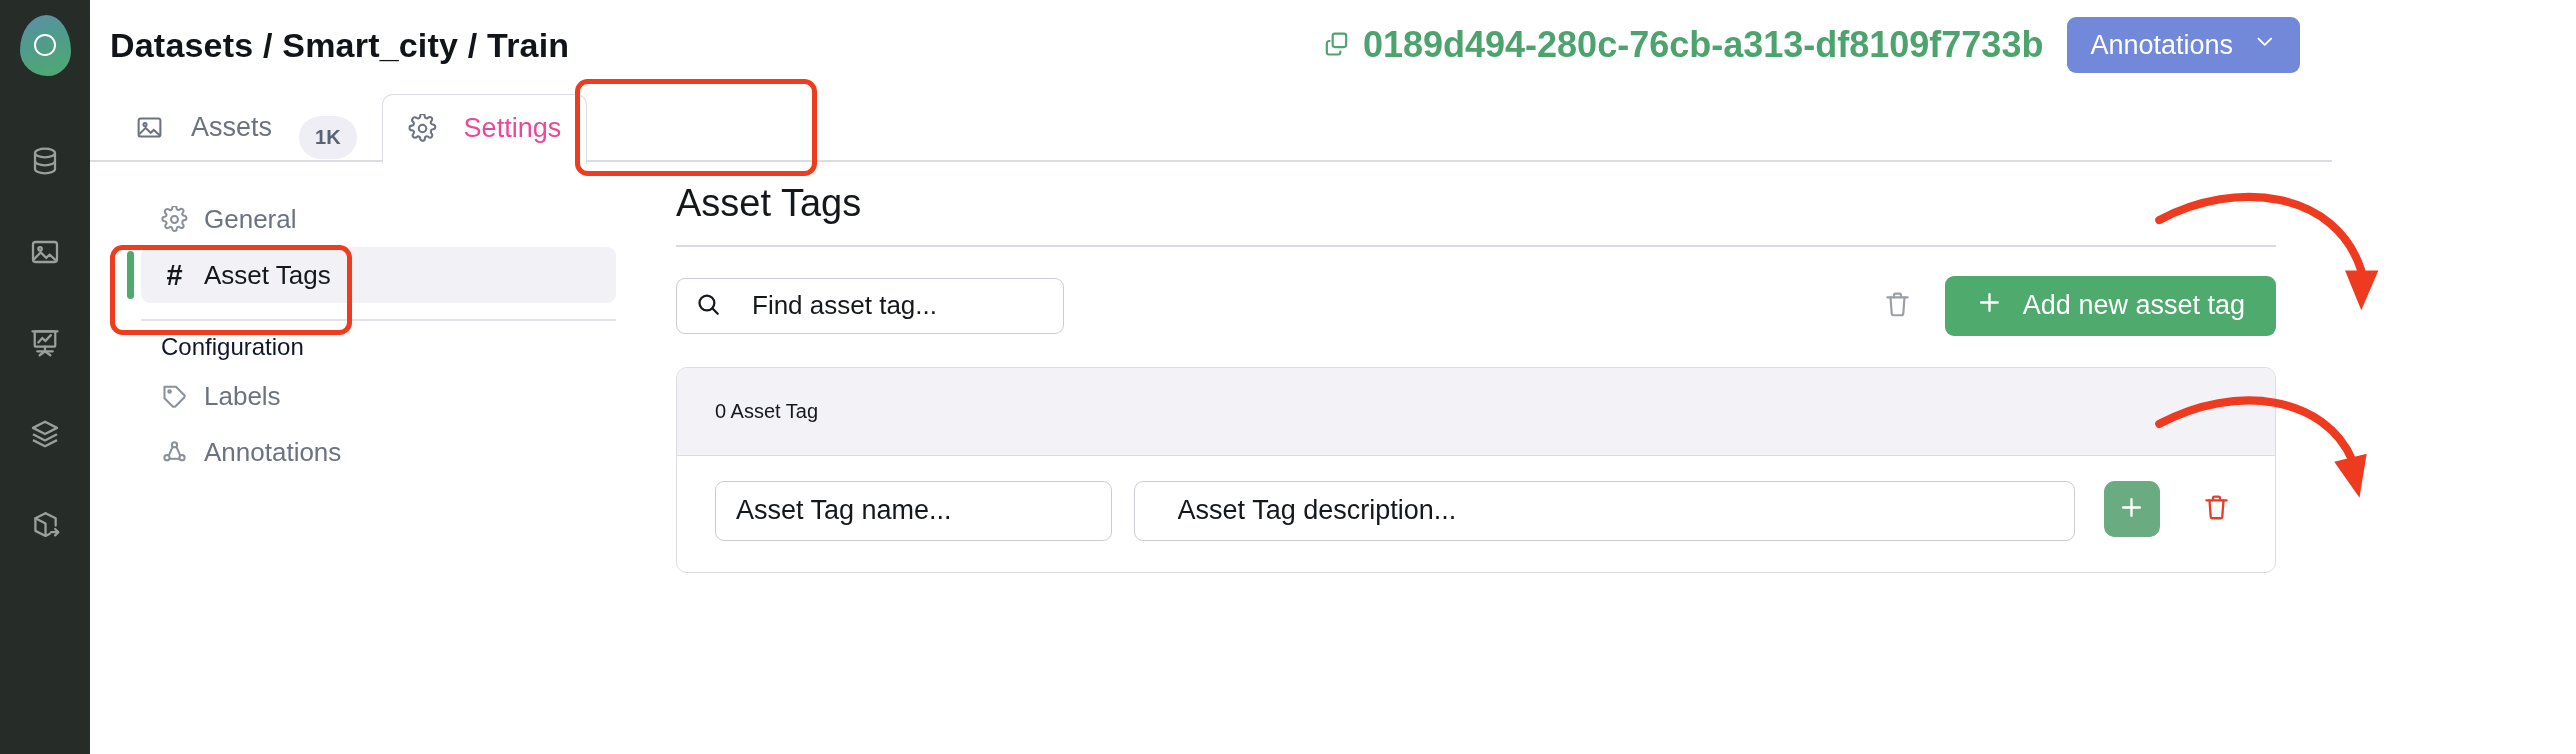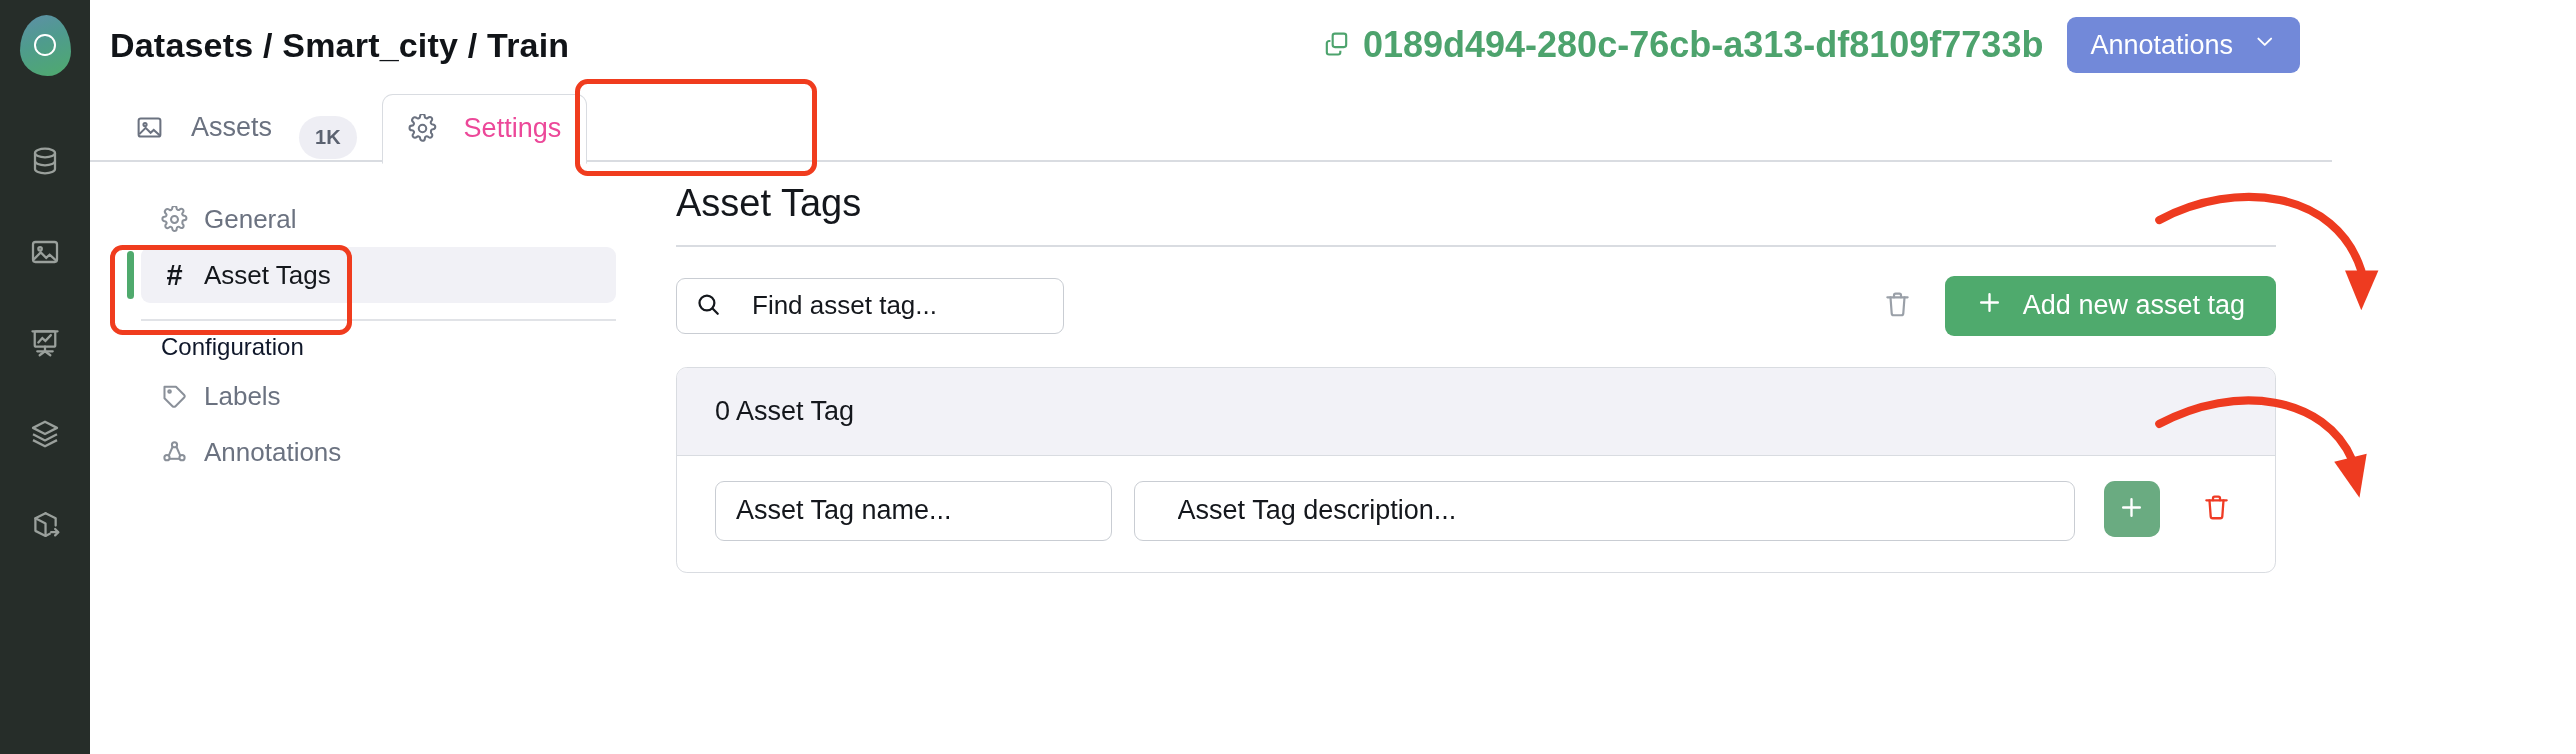--- a/index.html
+++ b/index.html
@@ -330,21 +330,21 @@
     overflow: hidden;
     background: #ffffff;
   }
   .card-head {
     background: #f2f2f7;
     border-bottom: 1.8px solid #d9dce1;
     height: 88px;
     display: flex;
     align-items: center;
     padding: 0 38px;
-    font-size: 27px;
+    font-size: 20px;
     color: #14171c;
   }
   .card-row {
     display: flex;
     gap: 21.6px;
     padding: 25px 34px 31px 38px;
   }
   .field {
     height: 60px;
     border: 1.8px solid #c9cdd3;

